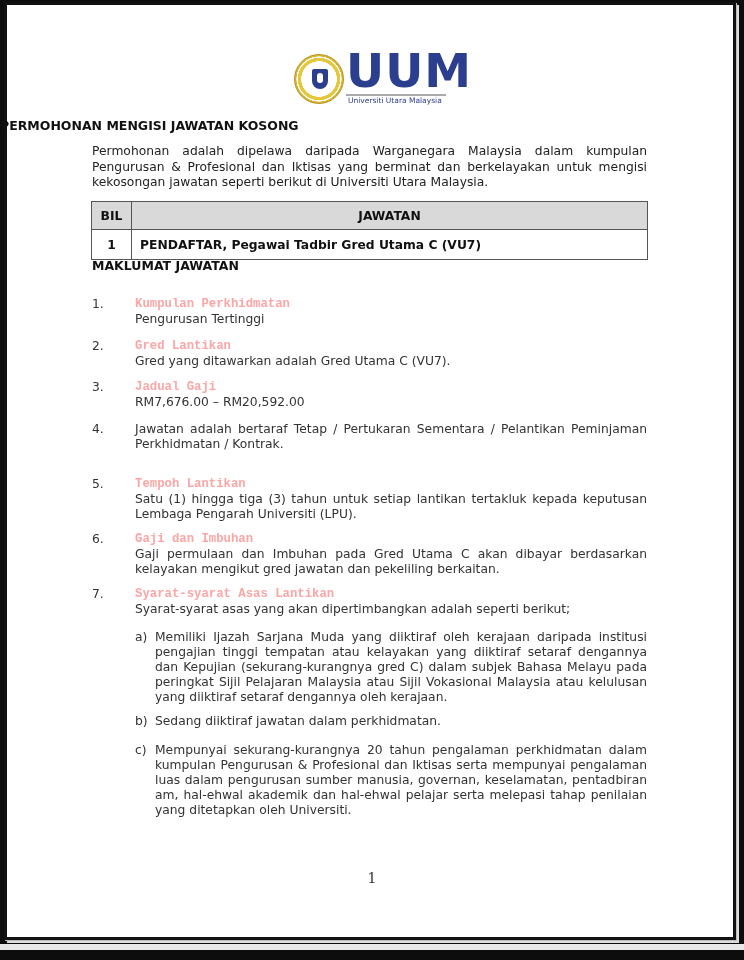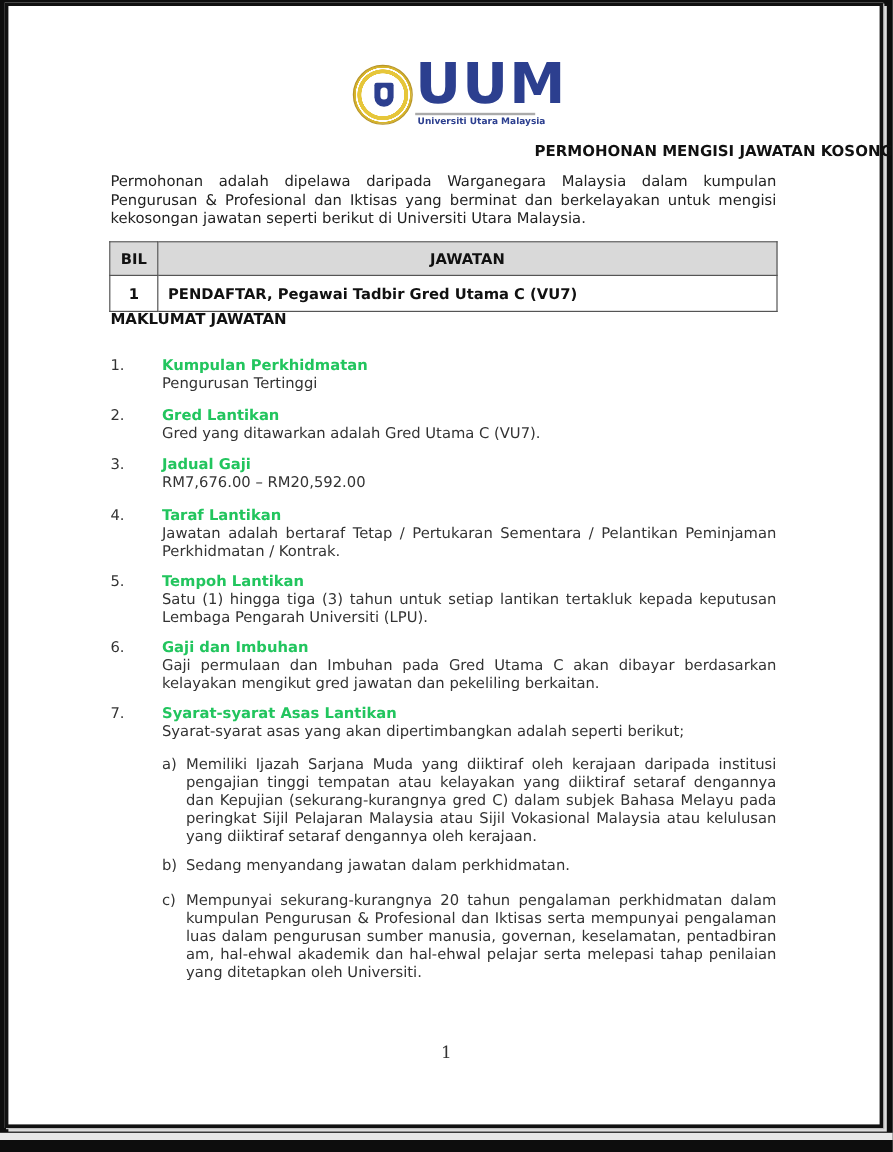--- a/index.html
+++ b/index.html
@@ -28,24 +28,24 @@
   }
   .seal-inner::after {
     content:""; position:absolute; left:5px; top:4px; width:6px; height:10px; background:#fff; border-radius:3px;
   }
   .uum {
     position:absolute; left:52px; top:-6px; font-family:"DejaVu Sans", sans-serif;
     font-weight:bold; font-size:47px; color:#2c3f8f; letter-spacing:1px; line-height:50px;
   }
   .uum-line { position:absolute; left:52px; top:42px; width:100px; height:2px; background:#aaa; }
   .uum-sub {
-    position:absolute; left:54px; top:44px; font-size:7.5px; font-weight:bold; color:#2c3f8f; white-space:nowrap;
+    position:absolute; left:54px; top:44px; font-size:7.5px; font-weight:normal; color:#2c3f8f; white-space:nowrap;
   }
   .title {
-    position:absolute; left:0; top:118px; width:744px; text-align:right;
+    position:absolute; left:0; top:118px; width:744px; text-align:left;
     font-weight:bold; font-size:12.5px; color:#111;
   }
   .intro {
     position:absolute; left:92px; top:144px; width:555px; font-size:12.3px; line-height:15.5px;
     text-align:justify; color:#222;
   }
   table.jaw {
     position:absolute; left:91px; top:201px; width:557px; border-collapse:collapse;
     font-size:12.3px; color:#111;
   }
@@ -53,21 +53,21 @@
   table.jaw th { background:#d9d9d9; height:25px; font-weight:bold; }
   table.jaw td { height:27px; font-weight:bold; }
   table.jaw .bil { width:37px; text-align:center;margin-left:35px; }
   table.jaw td.jv { padding-left:8px; }
   .section-h {
     position:absolute; left:92px; top:258px; font-weight:bold; font-size:12.5px; color:#111;
   }
   .item { position:absolute; left:92px; width:555px; font-size:12.3px; line-height:15px; }
   .item .num { position:absolute; left:0; top:0; color:#333; }
   .item .body { margin-left:43px; }
-  .item .head { font-weight:bold; color:#22c55e; }
+  .item .head { font-weight:bold; color:#fca5a5;font-family:Liberation Mono, monospace; }
   .item .txt { color:#333; text-align:justify; }
   .sub { position:absolute; left:135px; width:512px; font-size:12.3px; line-height:15px; color:#333; }
   .sub .lbl { position:absolute; left:0; top:0; }
   .sub .stxt { margin-left:20px; text-align:justify; }
   .pageno {
     position:absolute; left:0; top:870px; width:744px; text-align:center;
     font-family:"DejaVu Serif", serif; font-size:14px; color:#333;
   }
 </style>
 </head>
@@ -120,21 +120,20 @@
 <div class="item" style="top:380px">
   <span class="num">3.</span>
   <div class="body">
       <div class="head">Jadual Gaji</div>
   <div class="txt">RM7,676.00 – RM20,592.00</div>
     </div>
 </div>
 <div class="item" style="top:422px">
   <span class="num">4.</span>
   <div class="body">
-      <div class="head">Taraf Lantikan</div>
   <div class="txt">Jawatan adalah bertaraf Tetap / Pertukaran Sementara / Pelantikan Peminjaman Perkhidmatan / Kontrak.</div>
     </div>
 </div>
 <div class="item" style="top:477px">
   <span class="num">5.</span>
   <div class="body">
       <div class="head">Tempoh Lantikan</div>
   <div class="txt">Satu (1) hingga tiga (3) tahun untuk setiap lantikan tertakluk kepada keputusan Lembaga Pengarah Universiti (LPU).</div>
     </div>
 </div>
@@ -152,20 +151,20 @@
   <div class="txt">Syarat-syarat asas yang akan dipertimbangkan adalah seperti berikut;</div>
     </div>
 </div>
 
 <div class="sub" style="top:630px">
   <span class="lbl">a)</span>
   <div class="stxt">Memiliki Ijazah Sarjana Muda yang diiktiraf oleh kerajaan daripada institusi pengajian tinggi tempatan atau kelayakan yang diiktiraf setaraf dengannya dan Kepujian (sekurang-kurangnya gred C) dalam subjek Bahasa Melayu pada peringkat Sijil Pelajaran Malaysia atau Sijil Vokasional Malaysia atau kelulusan yang diiktiraf setaraf dengannya oleh kerajaan.</div>
 </div>
 <div class="sub" style="top:714px">
   <span class="lbl">b)</span>
-  <div class="stxt">Sedang menyandang jawatan dalam perkhidmatan.</div>
+  <div class="stxt">Sedang diiktiraf jawatan dalam perkhidmatan.</div>
 </div>
 <div class="sub" style="top:743px">
   <span class="lbl">c)</span>
   <div class="stxt">Mempunyai sekurang-kurangnya 20 tahun pengalaman perkhidmatan dalam kumpulan Pengurusan &amp; Profesional dan Iktisas serta mempunyai pengalaman luas dalam pengurusan sumber manusia, governan, keselamatan, pentadbiran am, hal-ehwal akademik dan hal-ehwal pelajar serta melepasi tahap penilaian yang ditetapkan oleh Universiti.</div>
 </div>
 
 <div class="pageno">1</div>
 
 </body></html>

